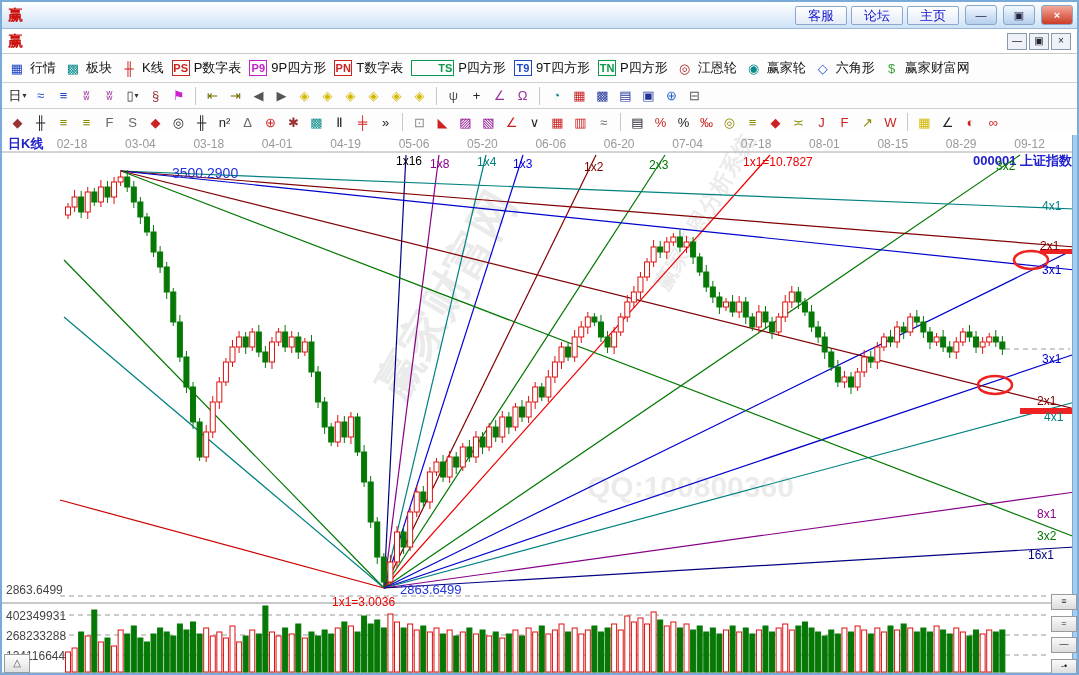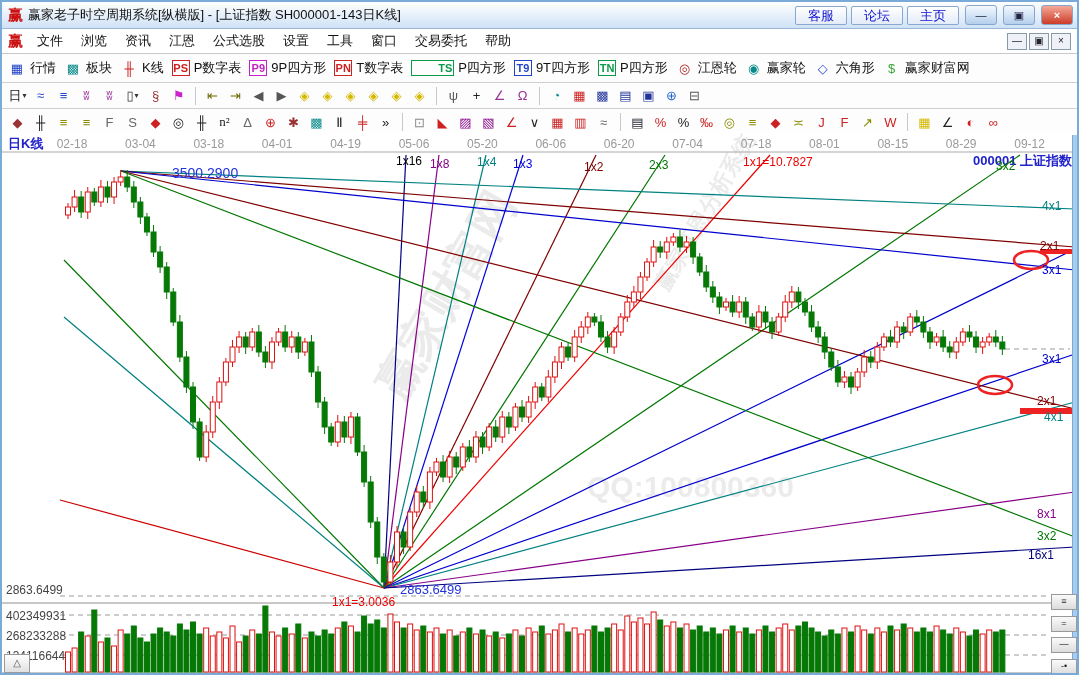--- a/index.html
+++ b/index.html
@@ -33,45 +33,32 @@
   .pane-btn{position:absolute;left:1049px;width:24px;height:14px;background:linear-gradient(#fafafa,#dcdcdc);border:1px solid #9a9a9a;font-size:9px;line-height:12px;text-align:center;color:#222;}
   .tri-btn{position:absolute;left:2px;top:652px;width:24px;height:17px;background:linear-gradient(#ffffff,#e0e0e0);border:1px solid #9a9a9a;font-size:10px;line-height:15px;text-align:center;color:#555;}
 </style>
 </head>
 <body>
 
 <div class="win">
 
   <div class="titlebar">
     <span class="app-ico">赢</span>
-    <span class="title-text">赢家老子时空周期系统[纵横版] - [上证指数  SH000001-143日K线]</span>
     <div class="tb-right">
         <button class="link-btn">客服</button>
         <button class="link-btn">论坛</button>
         <button class="link-btn">主页</button>
         <div class="win-btn">—</div>
         <div class="win-btn">▣</div>
         <div class="win-btn close">×</div>
       </div>
   </div>
 
   <div class="menubar">
     <span class="app-ico">赢</span>
-    <span id="menu-items" style="display:flex">
-        <span class="menu-item">文件</span>
-        <span class="menu-item">浏览</span>
-        <span class="menu-item">资讯</span>
-        <span class="menu-item">江恩</span>
-        <span class="menu-item">公式选股</span>
-        <span class="menu-item">设置</span>
-        <span class="menu-item">工具</span>
-        <span class="menu-item">窗口</span>
-        <span class="menu-item">交易委托</span>
-        <span class="menu-item">帮助</span>
-      </span>
     <span class="mdi">
         <div class="mdi-btn">—</div>
         <div class="mdi-btn">▣</div>
         <div class="mdi-btn">×</div>
       </span>
   </div>
 
   <div class="toolbar t1" id="tb1">
       <span class="tb-item">
         <span class="ibox" style="color: rgb(26, 63, 196);">▦</span>
@@ -163,21 +150,21 @@
   <div class="toolbar t3" id="tb3">
       <span class="ico20" style="color: rgb(153, 51, 51);">◆</span>
       <span class="ico20" style="color: rgb(34, 34, 34);">╫</span>
       <span class="ico20" style="color: rgb(138, 138, 0);">≡</span>
       <span class="ico20" style="color: rgb(138, 138, 0);">≡</span>
       <span class="ico20" style="color: rgb(102, 102, 102);">F</span>
       <span class="ico20" style="color: rgb(102, 102, 102);">S</span>
       <span class="ico20" style="color: rgb(204, 34, 34);">◆</span>
       <span class="ico20" style="color: rgb(34, 34, 34);">◎</span>
       <span class="ico20" style="color: rgb(34, 34, 34);">╫</span>
-      <span class="ico20" style="color: rgb(34, 34, 34); font-family: Liberation Serif, serif;">n²</span>
+      <span class="ico20" style="color: rgb(34, 34, 34);">n²</span>
       <span class="ico20" style="color: rgb(102, 102, 102);">Δ</span>
       <span class="ico20" style="color: rgb(204, 34, 34);">⊕</span>
       <span class="ico20" style="color: rgb(153, 51, 51);">✱</span>
       <span class="ico20" style="color: rgb(10, 138, 138);">▩</span>
       <span class="ico20" style="color: rgb(34, 34, 34);">Ⅱ</span>
       <span class="ico20" style="color: rgb(204, 34, 34);">╪</span>
       <span class="ico20" style="color: rgb(34, 34, 34);">»</span>
       <span class="sep"></span>
       <span class="ico20" style="color: rgb(136, 136, 136);">⊡</span>
       <span class="ico20" style="color: rgb(204, 34, 34);">◣</span>

